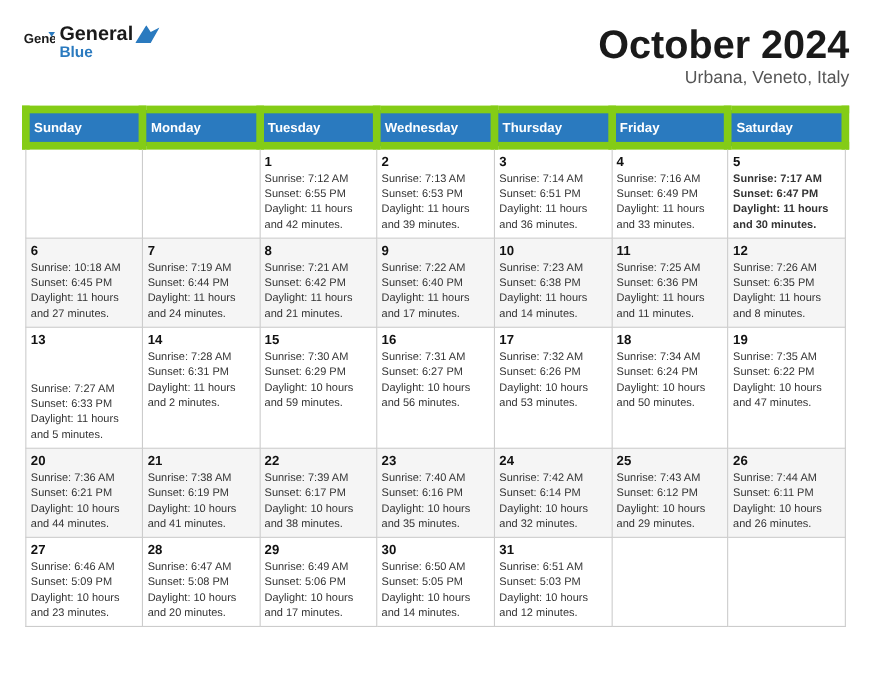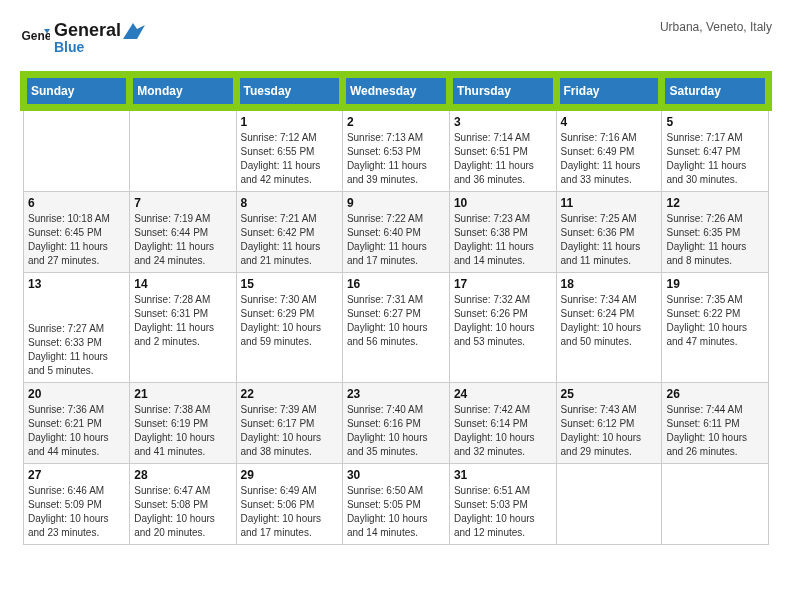--- a/index.html
+++ b/index.html
@@ -27,21 +27,21 @@
     }
     .title-block {
       text-align: right;
     }
     .month-title {
       font-size: 36px;
       font-weight: bold;
       color: #1a1a1a;
     }
     .subtitle {
-      font-size: 12px;
+      font-size: 16px;
       color: #555;
     }
     .calendar {
       width: 100%;
       border-collapse: collapse;
       font-size: 11px;
     }
     .calendar th {
       background: #2a7abf;
       color: #fff;
@@ -93,20 +93,21 @@
       <div style="display:flex;align-items:center;gap:2px;">
         <span style="font-size:18px;font-weight:bold;color:#1a1a1a;">General</span>
         <svg width="22" height="16" viewBox="0 0 22 16">
           <polygon points="0,16 10,0 14,6 22,2 14,16" fill="#2a7abf"></polygon>
         </svg>
       </div>
       <div style="font-size:14px;font-weight:bold;color:#2a7abf;margin-top:-2px;">Blue</div>
     </div>
   </div>
   <div class="title-block">
+    <div class="month-title">October 2024</div>
     <div class="subtitle">Urbana, Veneto, Italy</div>
   </div>
 </div>
 
 <table class="calendar">
   <thead>
     <tr id="weekday-header">
     <th>Sunday</th>
         <th>Monday</th>
         <th>Tuesday</th>
@@ -139,21 +140,21 @@
 Daylight: 11 hours and 36 minutes.</div>
         </td>
         <td>
           <div class="day-number">4</div>
           <div class="day-info" style="white-space: pre-line;">Sunrise: 7:16 AM
 Sunset: 6:49 PM
 Daylight: 11 hours and 33 minutes.</div>
         </td>
         <td>
           <div class="day-number">5</div>
-          <div class="day-info" style="white-space: pre-line;">Sunrise: 7:17 AM
+          <div class="day-info" style="white-space: pre-line; font-weight: bold;">Sunrise: 7:17 AM
 Sunset: 6:47 PM
 Daylight: 11 hours and 30 minutes.</div>
         </td>
       </tr>
       <tr>
         <td>
           <div class="day-number">6</div>
           <div class="day-info" style="white-space: pre-line;">Sunrise: 10:18 AM
 Sunset: 6:45 PM
 Daylight: 11 hours and 27 minutes.</div>

